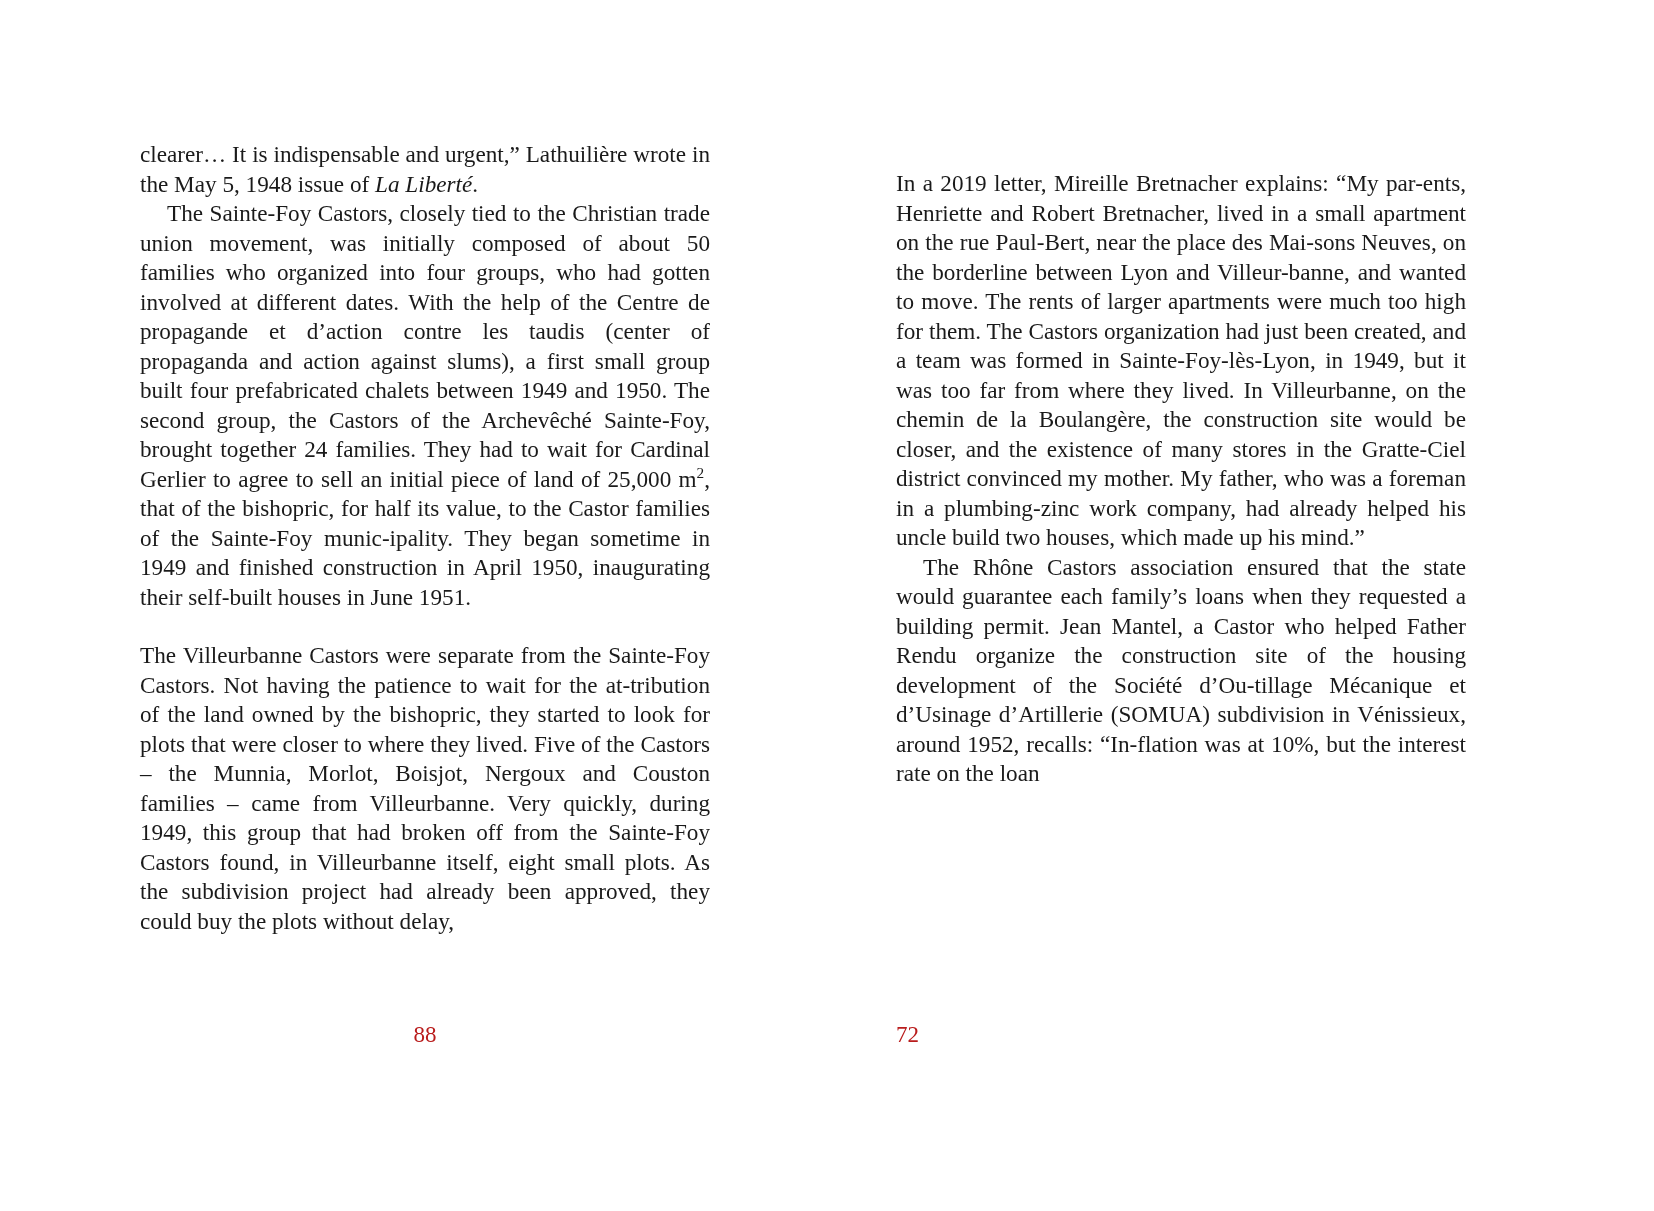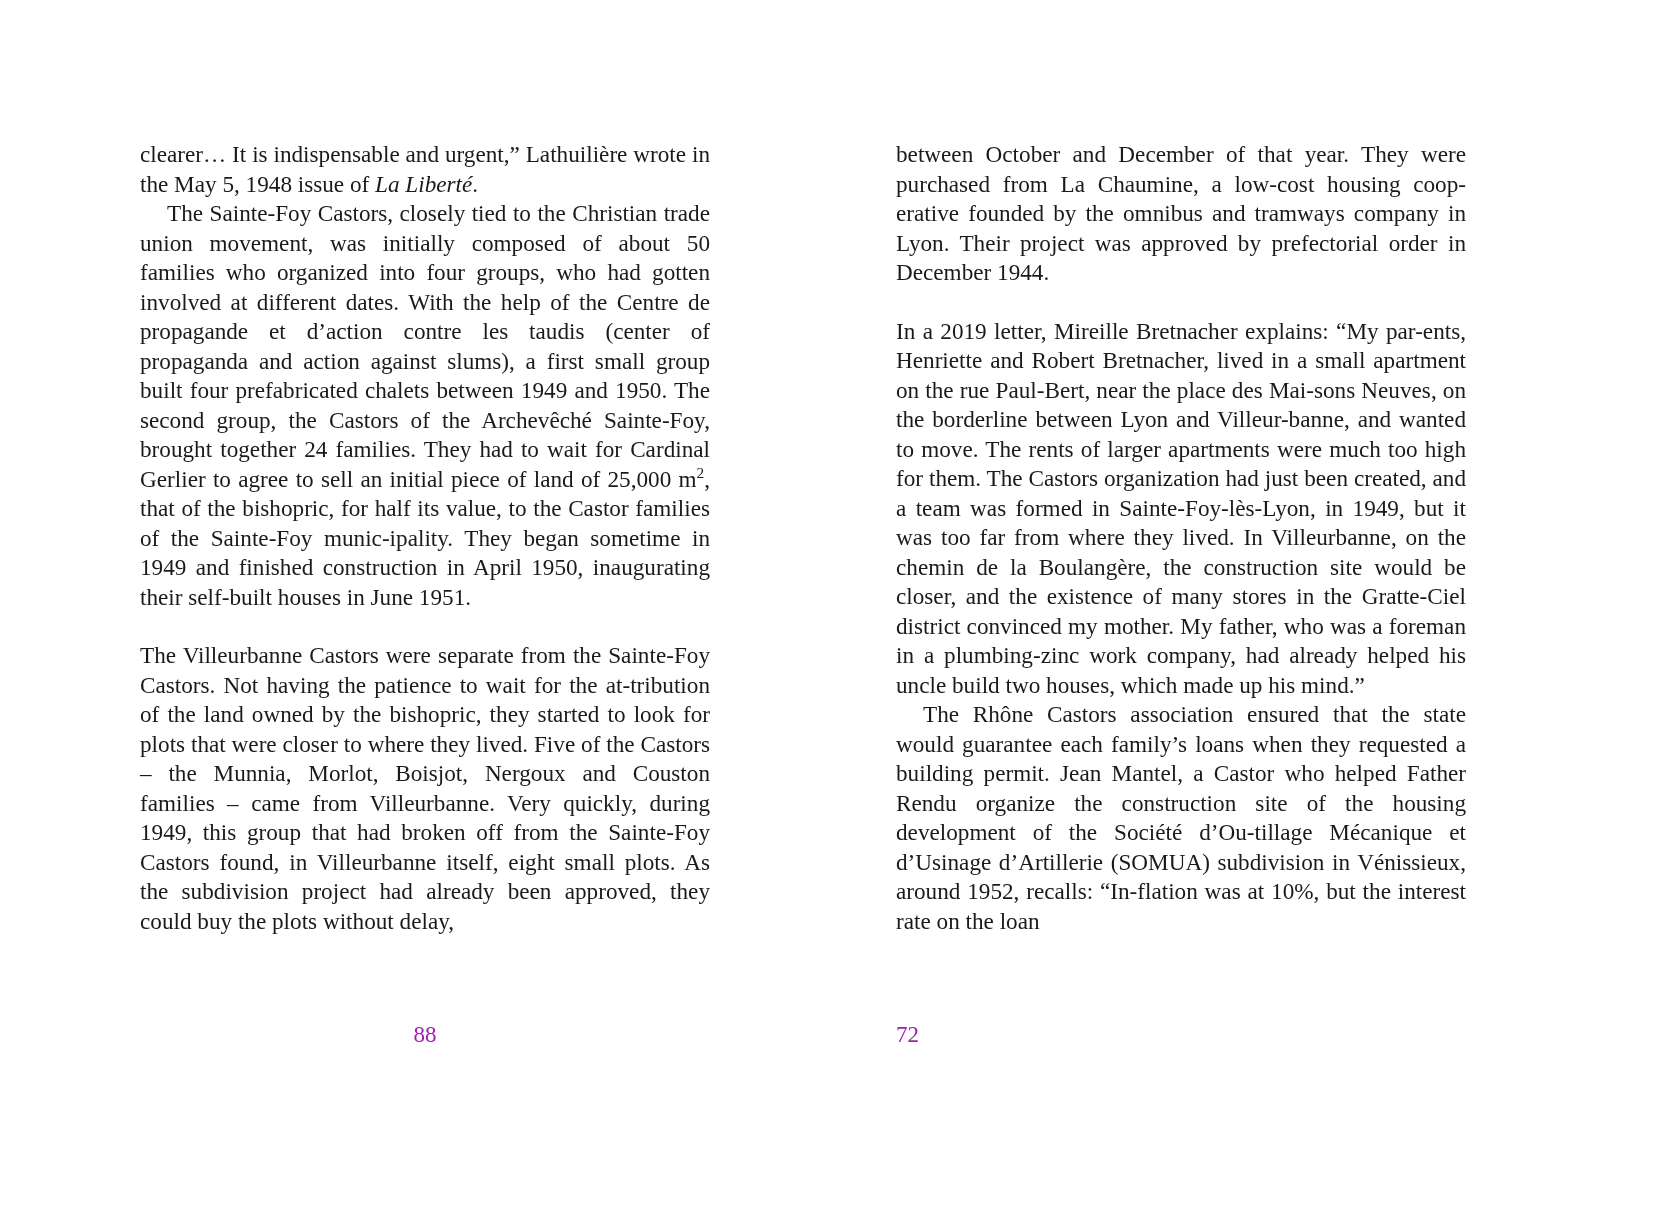--- a/index.html
+++ b/index.html
@@ -48,21 +48,21 @@
   sup {
     font-size: 0.66em;
     vertical-align: super;
     line-height: 0;
   }
   .folio {
     position: absolute;
     top: 1022px;
     font-size: 23px;
     line-height: 26px;
-    color: #a21caf;
+    color: #b91c1c;
   }
   .folio-left  { left: 140px; width: 570px; text-align: center; }
   .folio-right { left: 896px; width: 570px; text-align: left; }
 </style>
 </head>
 <body>
 
 <div class="spread">
 
   <div class="page page-left">
@@ -79,23 +79,20 @@
       <p class="para-gap">
         <span>The Villeurbanne Castors were separate from the Sainte-Foy Castors. Not having the patience to wait for the at-tribution of the land owned by the bishopric, they started to look for plots that were closer to where they lived. Five of the Castors – the Munnia, Morlot, Boisjot, Nergoux and Couston families – came from Villeurbanne. Very quickly, during 1949, this group that had broken off from the Sainte-Foy Castors found, in Villeurbanne itself, eight small plots. As the subdivision project had already been approved, they could buy the plots without delay,</span>
       </p>
 
     </div>
   </div>
 
   <div class="page page-right">
     <div class="col-body">
 
-      <p>
-        <span>between October and December of that year. They were purchased from La Chaumine, a low-cost housing coop-erative founded by the omnibus and tramways company in Lyon. Their project was approved by prefectorial order in December 1944.</span>
-      </p>
 
       <p class="para-gap">
         <span>In a 2019 letter, Mireille Bretnacher explains: “My par-ents, Henriette and Robert Bretnacher, lived in a small apartment on the rue Paul-Bert, near the place des Mai-sons Neuves, on the borderline between Lyon and Villeur-banne, and wanted to move. The rents of larger apartments were much too high for them. The Castors organization had just been created, and a team was formed in Sainte-Foy-lès-Lyon, in 1949, but it was too far from where they lived. In Villeurbanne, on the chemin de la Boulangère, the construction site would be closer, and the existence of many stores in the Gratte-Ciel district convinced my mother. My father, who was a foreman in a plumbing-zinc work company, had already helped his uncle build two houses, which made up his mind.”</span>
       </p>
 
       <p class="para-indent">
         <span>The Rhône Castors association ensured that the state would guarantee each family’s loans when they requested a building permit. Jean Mantel, a Castor who helped Father Rendu organize the construction site of the housing development of the Société d’Ou-tillage Mécanique et d’Usinage d’Artillerie (SOMUA) subdivision in Vénissieux, around 1952, recalls: “In-flation was at 10%, but the interest rate on the loan</span>
       </p>
 
     </div>

